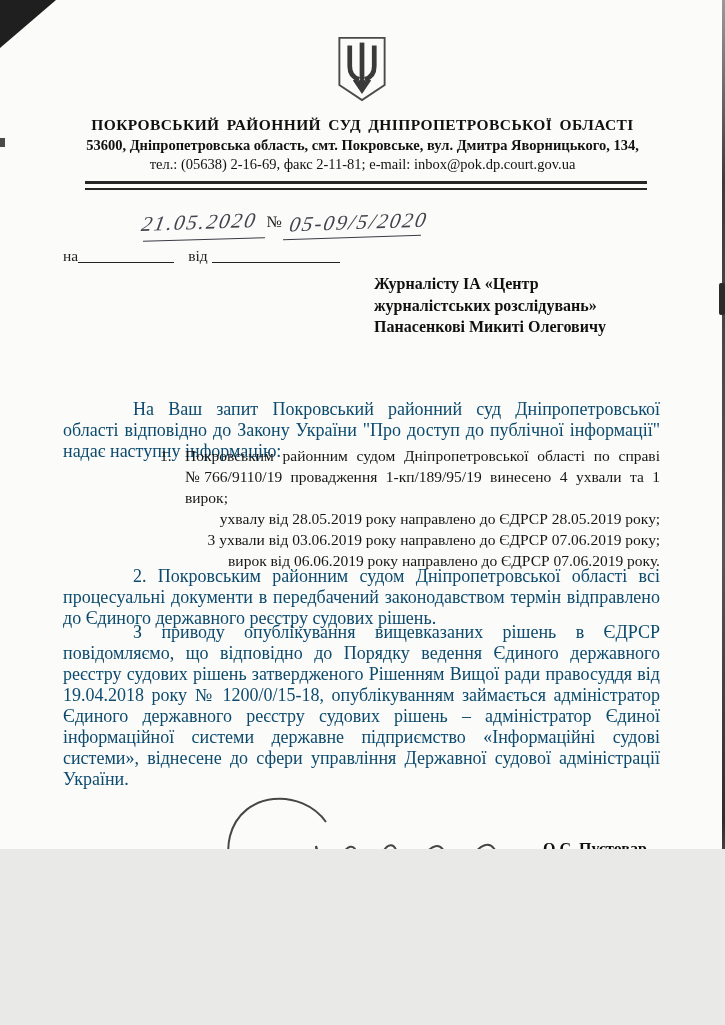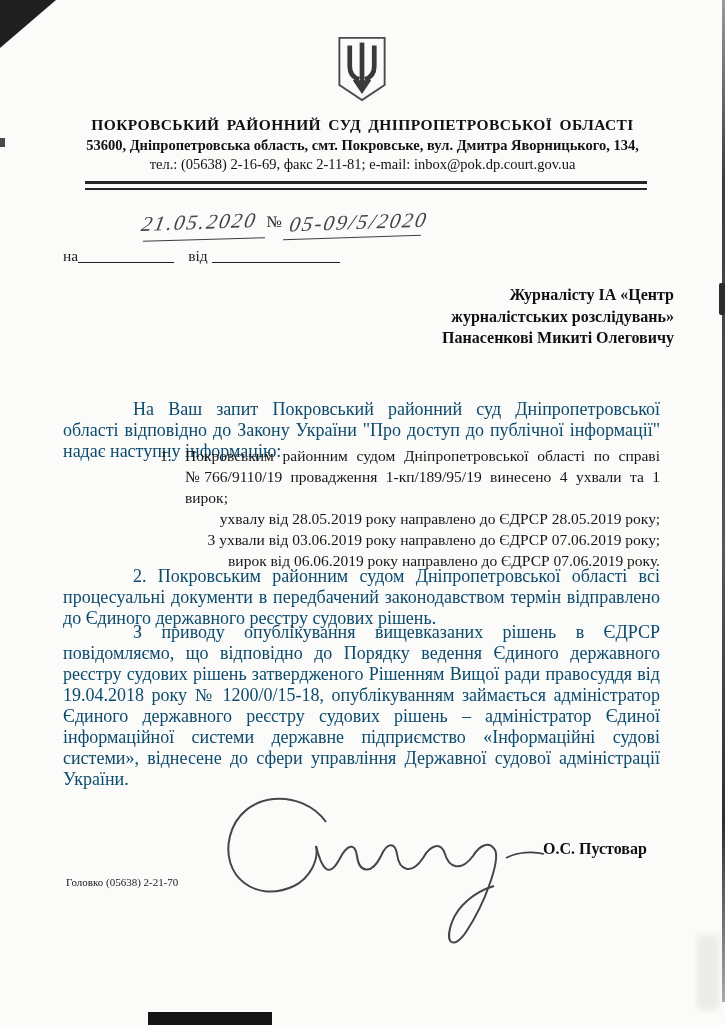--- a/index.html
+++ b/index.html
@@ -2,21 +2,21 @@
 <html><head>
 <meta charset="utf-8">
 <style>
   html,body{margin:0;padding:0;}
   body{
     width:725px;height:1025px;
     font-family:"Liberation Serif","DejaVu Serif",serif;
     background:#e9e9e7;
   }
   .page{
-    position:relative;width:725px;height:1025px;overflow:hidden;
+    position:relative;width:725px;height:849px;overflow:hidden;
     background:#fbfbf9;color:#1c1c1c;
   }
   
   .corner-fold{position:absolute;left:0;top:0;width:56px;height:48px;
     background:#1f1f1f;clip-path:polygon(0 0,100% 0,0 100%);}
   .edge-right{position:absolute;right:0;top:0;width:3px;height:1002px;
     background:linear-gradient(#9a9a9a,#3c3c3c 18%,#575757 55%,#2e2e2e 82%,#aaa);}
   .edge-blob{position:absolute;right:0;top:283px;width:6px;height:32px;background:#2b2b2b;border-radius:2px;}
   .edge-dot{position:absolute;left:0;top:138px;width:5px;height:9px;background:#4a4a4a;}
   .bottom-bar{position:absolute;left:148px;top:1012px;width:124px;height:13px;background:#151515;}
@@ -38,21 +38,21 @@
   .numero{display:inline-block;font-size:16px;color:#222;margin:0 4px 0 6px;vertical-align:2px;}
   .hw-underline{position:absolute;height:0;border-bottom:1.6px solid #3a3a44;}
   .u1{left:143px;top:239px;width:122px;transform:rotate(-1.6deg);}
   .u2{left:283px;top:237px;width:138px;transform:rotate(-1.8deg);}
 
   .navid{position:absolute;left:63px;top:247px;font-size:15.5px;color:#222;}
   .blank{display:inline-block;border-bottom:1.4px solid #222;height:14px;vertical-align:-2px;}
   .blank.b1{width:96px;margin-right:14px;}
   .blank.b2{width:128px;}
 
-  .addressee{position:absolute;left:374px;top:284px;width:300px;font-size:16px;line-height:21.5px;text-align:right;}
+  .addressee{position:absolute;left:374px;top:273px;width:300px;font-size:16px;line-height:21.5px;}
   .addressee .b{font-weight:bold;color:#101010;}
   .addressee .em{font-size:15px;color:#1d1d1d;}
 
   .bodytext{position:absolute;left:63px;width:597px;font-size:18px;line-height:21px;
     text-align:justify;color:#0c4a6e;}
   .indent{text-indent:70px;}
   #para1{top:381px;}
   #para2{top:548px;}
   #para3{top:604px;}
   #para4{top:750px;}

